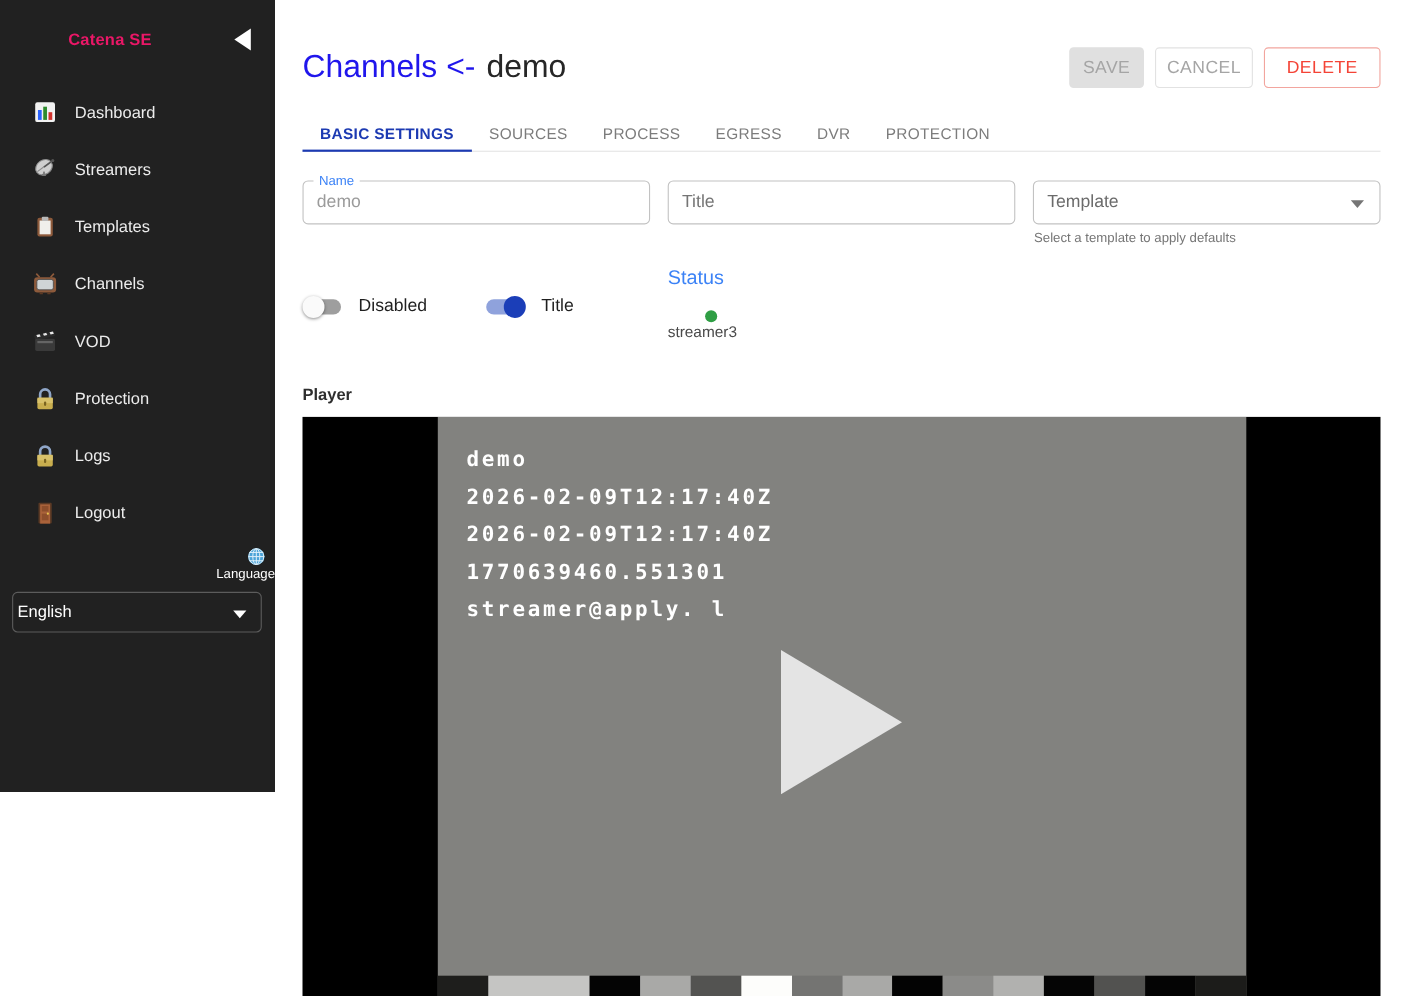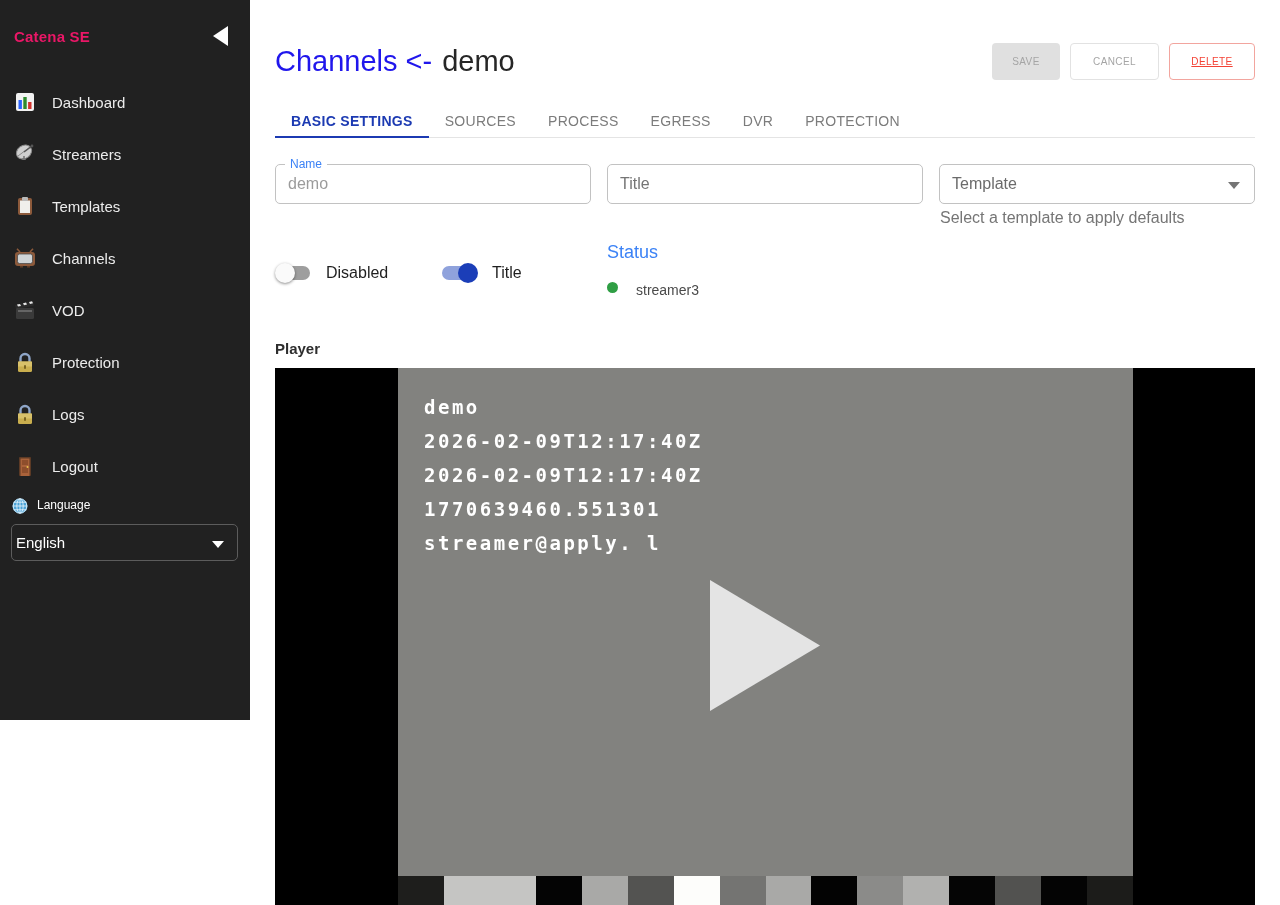--- a/index.html
+++ b/index.html
@@ -1,68 +1,68 @@
 <!DOCTYPE html>
 <html><head>
 <meta charset="utf-8">
 <style>
   * { margin:0; padding:0; box-sizing:border-box; }
   html,body { width:1280px; height:905px; background:#ffffff; font-family:"Liberation Sans", sans-serif; overflow:hidden; }
 
   
   .sidebar { position:absolute; left:0; top:0; width:250px; height:720px; background:#212121; color:#ececec; }
-  .brand-row { display:flex; align-items:center; justify-content:space-between; padding:26px 22px 0 14px; }
+  .brand-row { display:flex; align-items:center; justify-content:space-between; padding:26px 22px 0 14px;margin-left:48px; }
   .brand { color:#ea1767; font-weight:bold; font-size:15px; letter-spacing:.2px; }
   .collapse-tri { width:0; height:0; border-top:10px solid transparent; border-bottom:10px solid transparent; border-right:15px solid #ffffff; cursor:pointer; }
   .nav { margin-top:30px; }
-  .nav-item { display:flex; align-items:center; height:52px; padding-left:14px; cursor:pointer; }
+  .nav-item { display:flex; align-items:center; height:52px; padding-left:30px; cursor:pointer; }
   .nav-item .ic { width:22px; height:22px; margin-right:16px; display:flex; align-items:center; justify-content:center; }
   .nav-item .lbl { font-size:15px; color:#ececec; }
-  .lang-row { display:flex; align-items:flex-start; padding-left:12px; margin-top:6px; }
+  .lang-row { display:flex; align-items:flex-end; padding-left:12px; margin-top:6px;flex-direction:column; }
   .lang-row .ic { width:16px; height:16px; margin-right:9px; }
   .lang-label { font-size:12px; color:#ffffff; }
   .lang-select { position:relative; margin:10px 12px 0 11px; width:227px; height:37px; border:1px solid #5c5c5c; border-radius:5px; display:flex; align-items:center; padding-left:4px; cursor:pointer; }
   .lang-select .val { font-size:15px; color:#ffffff; }
   .select-caret { position:absolute; right:13px; top:16px; width:0; height:0; border-left:6px solid transparent; border-right:6px solid transparent; border-top:7px solid #ffffff; }
 
   
   .main { position:absolute; left:250px; top:0; width:1030px; height:905px; padding:18px 25px 0 25px;margin-top:25px; }
   .title-row { display:flex; align-items:center; }
   .h1 { font-size:29px; line-height:37px; }
   .h1 .crumb { color:#2016ec; cursor:pointer; }
   .h1 .cur { color:#262626; margin-left:10px; }
   .btns { margin-left:auto; display:flex; gap:10px; }
-  .btn { height:37px; border-radius:4px; font-size:10px; font-family:"Liberation Sans",sans-serif; letter-spacing:.4px; display:flex; align-items:center; justify-content:center; cursor:pointer; background:#fff; }
+  .btn { height:37px; border-radius:4px; font-size:16px; font-family:"Liberation Sans",sans-serif; letter-spacing:.4px; display:flex; align-items:center; justify-content:center; cursor:pointer; background:#fff; }
   .btn-save { width:68px; background:#e0e0e0; border:none; color:#a5a5a5; }
   .btn-cancel { width:89px; border:1px solid #e2e2e2; color:#a5a5a5; }
-  .btn-delete { width:86px; border:1px solid #f2a59e; color:#f44336;text-decoration:underline; }
+  .btn-delete { width:106px; border:1px solid #f2a59e; color:#f44336; }
 
   .tabs { display:flex; margin-top:25px; border-bottom:1px solid #e4e4e4; width:980px; }
   .tab { padding:0 16px; height:33px; display:flex; align-items:center; font-size:14px; letter-spacing:.3px; color:#7c7c7c; cursor:pointer; border-bottom:2px solid transparent; margin-bottom:-1px; white-space:nowrap; }
   .tab.active { color:#1c3ab2; border-bottom-color:#1c3ab2; font-weight:bold; }
 
   .form-row { display:flex; gap:16px; margin-top:26px; width:980px; }
   .field { position:relative; flex:1; height:40px; border:1px solid #c2c2c2; border-radius:5px; display:flex; align-items:center; padding:0 12px; background:#fff; }
   .float-label { position:absolute; top:-8px; left:9px; background:#ffffff; padding:0 5px; font-size:12px; color:#3b82f6; }
   .field input { border:none; outline:none; width:100%; font-size:16px; font-family:"Liberation Sans",sans-serif; color:#9b9b9b; background:transparent; }
   .field input::placeholder { color:#757575; opacity:1; }
   .field .sel-text { font-size:16px; color:#6b6b6b; }
-  .field .helper { position:absolute; left:0; top:44px; font-size:16px; color:#757575; white-space:nowrap; }
+  .field .helper { position:absolute; left:0; top:44px; font-size:12px; color:#757575; white-space:nowrap; }
 
   .control-row { display:flex; margin-top:44px; width:980px; }
   .toggle-group { width:166px; display:flex; align-items:center; }
   .switch { position:relative; width:37px; height:20px; margin-right:14px; cursor:pointer; flex:none; }
   .switch .track { position:absolute; left:1px; top:3px; width:34px; height:14px; border-radius:7px; background:#9e9e9e; }
   .switch .thumb { position:absolute; left:0; top:0; width:20px; height:20px; border-radius:50%; background:#fafafa; box-shadow:0 1px 3px rgba(0,0,0,.45); }
   .switch.on .track { background:#8fa2dc; }
   .switch.on .thumb { left:17px; background:#1b3eb8; box-shadow:none; }
   .toggle-label { font-size:16px; color:#1f1f1f; }
   .status-group { margin-top:-6px; }
   .status-title { font-size:18px; color:#3b82f6; }
-  .status-item { display:flex; align-items:flex-start; margin-top:19px; }
+  .status-item { display:flex; align-items:flex-end; margin-top:19px;flex-direction:column; }
   .status-dot { width:11px; height:11px; border-radius:50%; background:#2f9e44; margin-right:18px; }
   .status-name { font-size:14px; color:#4a4a4a; }
 
   .player-label { margin-top:42px; font-size:15px; font-weight:bold; color:#2e2e2e; }
   .player { position:relative; margin-top:11px; width:980px; height:555px; background:#000000; overflow:hidden; }
   .video { position:absolute; left:123px; top:0; width:735px; height:553px; background:#82827f; border-bottom:2px solid #70706e; }
   .overlay { position:absolute; left:26px; top:22px; font-family:"DejaVu Sans Mono", monospace; font-weight:bold; font-size:19px; line-height:34px; color:#ffffff; letter-spacing:2.5px; }
   .play-tri { position:absolute; left:312px; top:212px; cursor:pointer; }
   .bars { position:absolute; left:0; right:0; bottom:0; height:43px; display:flex; }
   .bar { height:100%; }

